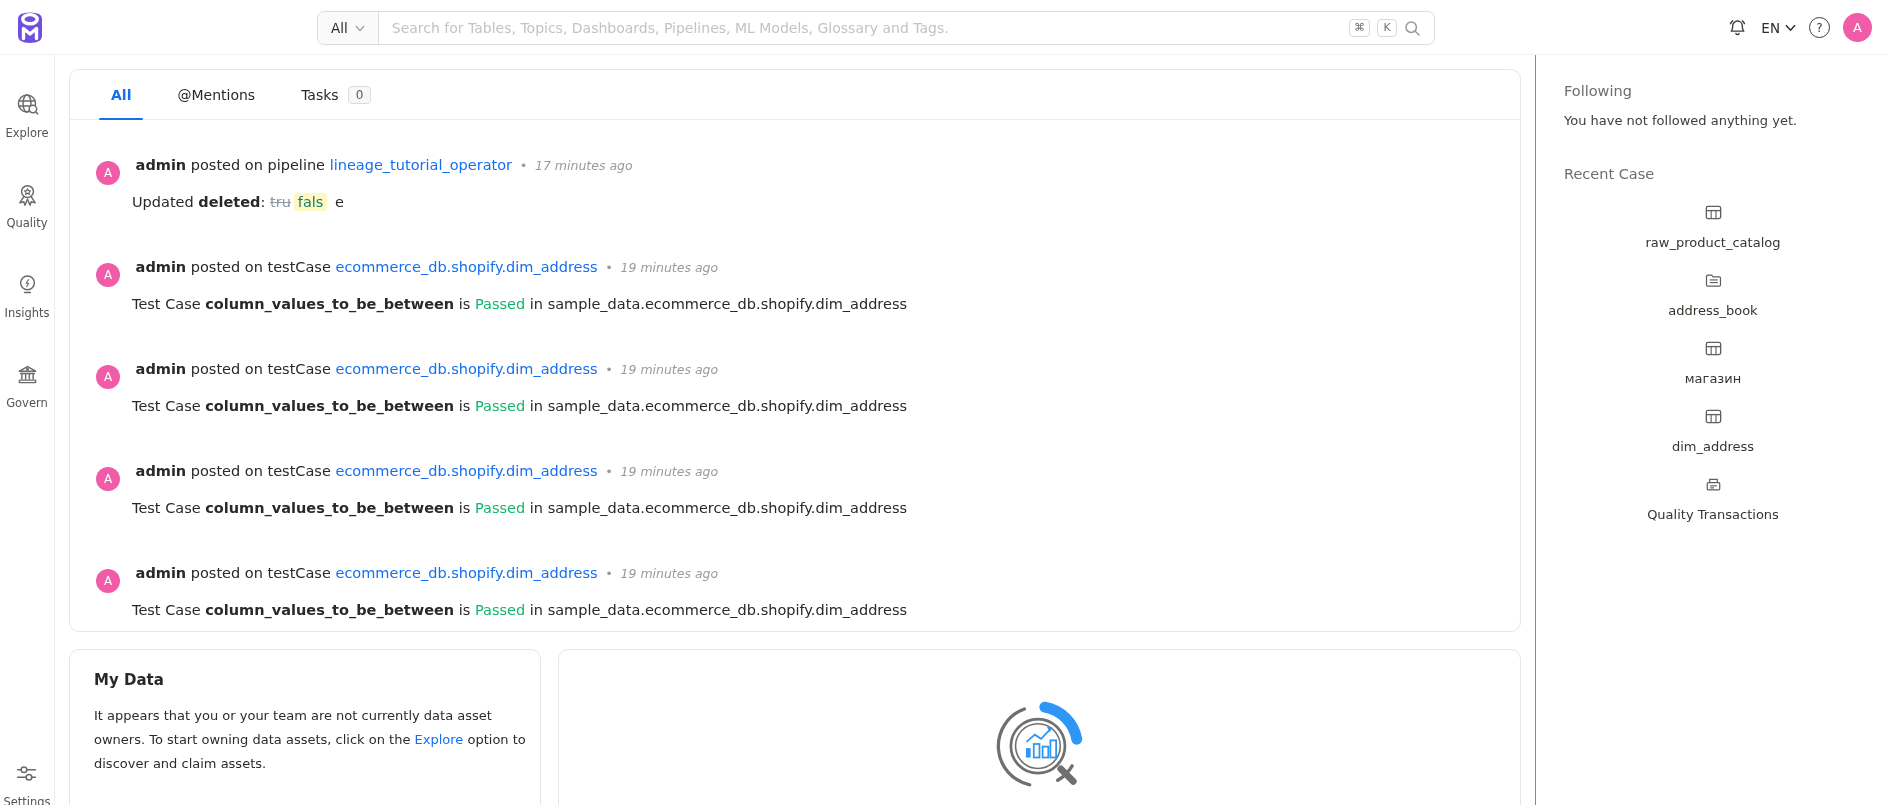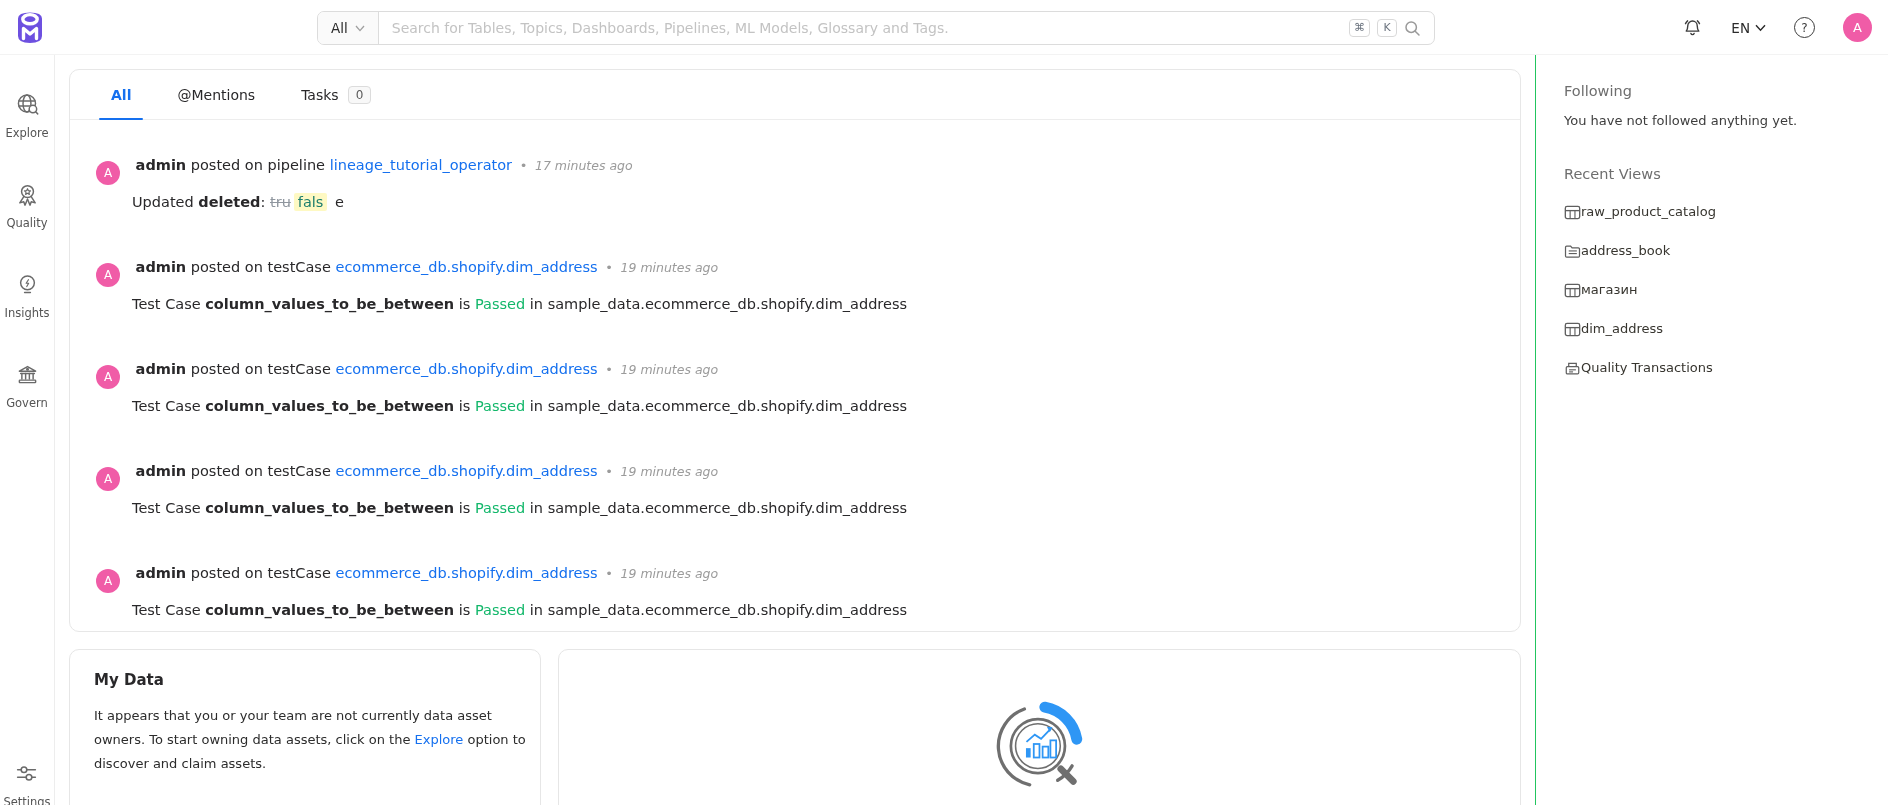--- a/index.html
+++ b/index.html
@@ -17,21 +17,21 @@
   .search-scope { display:flex; align-items:center; gap:7px; padding:0 13px;
     background:#fafafa; border-right:1px solid #dcdcdc; font-size:13.5px; color:#2b2b2b; cursor:pointer; }
   .search-scope svg { opacity:.55; }
   .search-input { flex:1; border:none; outline:none; padding:0 13px; font-size:14px;
     font-family:"DejaVu Sans", sans-serif; color:#333; background:transparent; }
   .search-input::placeholder { color:#c3c3c3; }
   .search-suffix { display:flex; align-items:center; gap:7px; padding-right:13px; }
   .kbd { display:inline-block; min-width:20px; text-align:center; border:1px solid #d9d9d9;
     border-radius:4px; background:#fff; color:#6d7580; font-size:11px; padding:2px 4px; line-height:12px; }
   .topbar-right { position:absolute; right:16px; top:0; height:55px; display:flex;
-    align-items:center; gap:28px; }
+    align-items:center; gap:13px; }
   .lang { display:flex; align-items:center; gap:5px; font-size:13.5px; color:#2b2b2b; cursor:pointer; }
   .help-circle { width:21px; height:21px; border:1.6px solid #3c3c3c; border-radius:50%;
     display:flex; align-items:center; justify-content:center; font-size:12px; color:#3c3c3c; cursor:pointer; }
   .avatar { width:29px; height:29px; border-radius:50%; background:#f05ca7; color:#fff;
     display:flex; align-items:center; justify-content:center; font-size:13px; cursor:pointer; }
 
   
   .leftnav { position:absolute; top:55px; left:0; bottom:0; width:55px; background:#fff;
     border-right:1px solid #ededed; display:flex; flex-direction:column; align-items:center;
     padding-top:37px; z-index:10; }
@@ -40,21 +40,21 @@
   .nav-item span.lbl { font-size:11.5px; color:#545454; }
   .nav-item svg { stroke:#6a6a6a; }
   .nav-item.nav-settings { margin-top:auto; margin-bottom:-4px; }
 
   
   .rightpanel { position:absolute; top:55px; right:0; bottom:0; width:353px; background:#fff;
     border-left:1px solid #22c55e; padding:28px 26px 0 28px; }
   .panel-title { font-size:14.5px; color:#6e6e6e; }
   .empty-text { margin-top:14px; font-size:13px; color:#3d3d3d; }
   .recent-title { margin-top:38px; }
-  .rv-item { display:flex; align-items:flex-start; margin-top:22px; cursor:pointer; }
+  .rv-item { display:flex; align-items:center; gap:14px; margin-top:22px; cursor:pointer;flex-direction:column; }
   .rv-item .rv-label { font-size:13px; color:#37352f; }
   .rv-icon { width:17px; height:17px; flex:0 0 17px; stroke:#5f5f5f; }
 
   
   .main { position:absolute; left:55px; top:55px; right:353px; bottom:0; padding:14px;
     overflow:hidden; background:#fff; }
   .feed-card { border:1px solid #e7e7e7; border-radius:10px; height:563px; background:#fff;
     overflow:hidden; margin-bottom:17px; }
   .tabs { display:flex; align-items:stretch; gap:46px; height:50px; padding:0 41px;
     border-bottom:1px solid #ededed; }
@@ -209,21 +209,21 @@
       <line x1="3.5" y1="15.6" x2="20.5" y2="15.6"></line>
       <circle cx="14.4" cy="15.6" r="2.7" fill="#ffffff"></circle>
     </svg>
     <span class="lbl">Settings</span>
   </div>
 </nav>
 
 <aside class="rightpanel">
   <div class="panel-title">Following</div>
   <div class="empty-text">You have not followed anything yet.</div>
-  <div class="panel-title recent-title">Recent Views</div>
+  <div class="panel-title recent-title">Recent Case</div>
   <div>
   <div class="rv-item">
     <svg class="rv-icon" fill="none" stroke="#5f5f5f">
           <use href="#table-icon"></use>
         </svg>
     <span class="rv-label">raw_product_catalog</span>
   </div>
 
   <div class="rv-item">
     <svg class="rv-icon" fill="none" stroke="#5f5f5f">

